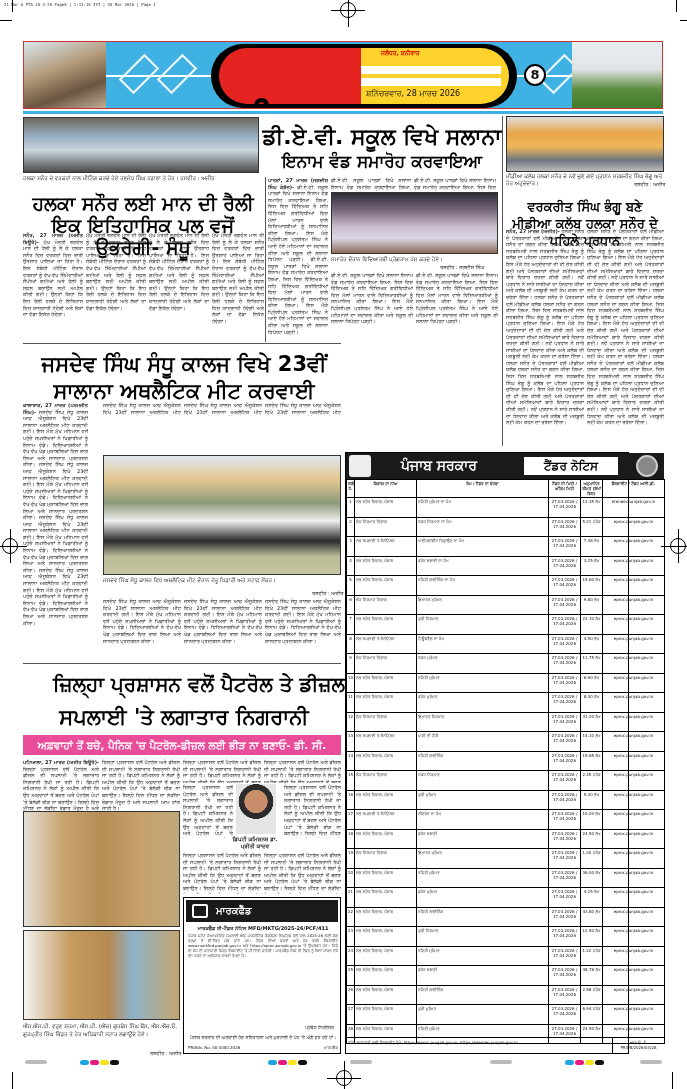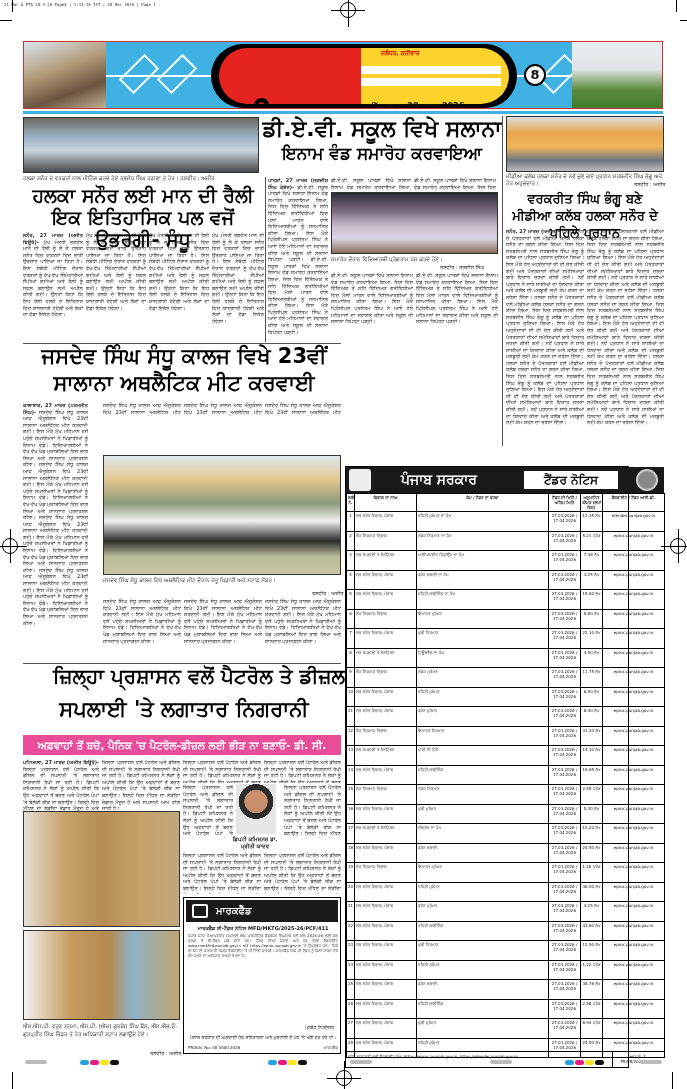--- a/index.html
+++ b/index.html
@@ -19,37 +19,37 @@
   .mast-pattern { position: absolute; top: 6px; width: 30px; height: 52px; border: 3px solid #fff; transform: rotate(45deg) scale(.7); opacity: .9; }
   .mast-line { position: absolute; top: 33px; height: 2px; background: #fff; }
   .mast-pill { position: absolute; left: 187px; top: 2px; width: 306px; height: 64px; border-radius: 32px; background: #000; overflow: hidden; }
   .mast-red { position: absolute; left: 8px; top: 4px; width: 152px; height: 56px; border-radius: 28px 0 0 28px; background: #e52421; }
   .mast-yellow { position: absolute; left: 150px; top: 4px; width: 148px; height: 56px; border-radius: 0 28px 28px 0; background: #fdd22a; }
   .mast-white-band { position: absolute; left: 150px; top: 18px; width: 140px; height: 8px; background: #fff; }
   .mast-white-band2 { position: absolute; left: 150px; top: 30px; width: 140px; height: 8px; background: #fff; }
   .mast-title { position: absolute; left: 18px; top: 8px; font-size: 34px; font-weight: bold; color: #000; font-family: "DejaVu Sans", sans-serif; margin-top: 44px; -webkit-text-stroke: 1px #000; }
   .mast-brand { position: absolute; left: 180px; top: 6px; font-size: 34px; font-weight: bold; color: #e52421; font-family: "DejaVu Sans", sans-serif; }
   .mast-edition { position: absolute; left: 170px; top: 5px; font-size: 6px; color: #c00; font-weight: bold; }
-  .mast-date { position: absolute; left: 155px; top: 58px; font-size: 8px; color: #111; font-weight: bold; }
+  .mast-date { position: absolute; left: 155px; top: 45px; font-size: 8px; color: #111; font-weight: normal; }
   .mast-pageno { position: absolute; left: 500px; top: 22px; width: 22px; height: 22px; border-radius: 50%; background: #fff; border: 2px solid #000; text-align: center; font-size: 13px; font-weight: bold; line-height: 18px; }
   .mast-rule { position: absolute; left: 23px; top: 111px; width: 640px; height: 3px; background: #3fb2e3; }
 
   
   .photo { position: absolute; overflow: hidden; border: 1px solid #333; }
   .caption { position: absolute; font-size: 5.5px; line-height: 7px; color: #111; }
   .credit { position: absolute; font-size: 5px; color: #111; }
-  .headline { position: absolute; font-weight: bold; color: #000; text-align: center; font-family: "DejaVu Sans", sans-serif; line-height: 1.15; }
+  .headline { position: absolute; font-weight: bold; color: #000; text-align: center; font-family: "DejaVu Sans", sans-serif; line-height: 1.15; margin-top: 8px; }
   .body-col { position: absolute; font-size: 5px; line-height: 6.6px; color: #222; text-align: justify; overflow: hidden; }
   .rule-v { position: absolute; width: 1px; background: #555; }
   .rule-h { position: absolute; height: 1px; background: #555; }
 
   .pink-bar { position: absolute; left: 23px; top: 735px; width: 318px; height: 20px; background: #e94d9a; color: #fff; font-size: 10.5px; font-weight: bold; text-align: center; line-height: 20px; white-space: nowrap; overflow: hidden; }
 
   
-  .tender { position: absolute; left: 345px; top: 466px; width: 284px; height: 602px; border: 1px solid #000; background: #fff; }
+  .tender { position: absolute; left: 345px; top: 452px; width: 284px; height: 602px; border: 1px solid #000; background: #fff; }
   .tender-head { position: absolute; left: 0; top: 0; width: 318px; height: 26px; background: #1a1a1a; }
   .tender-emblem { position: absolute; left: 3px; top: 2px; width: 22px; height: 22px; background: #eee; border-radius: 3px; }
   .tender-govt { position: absolute; left: 55px; top: 4px; font-size: 14px; font-weight: bold; color: #fff; }
   .tender-title-box { position: absolute; left: 178px; top: 4px; width: 94px; height: 18px; background: #fff; font-size: 12px; font-weight: bold; text-align: center; line-height: 18px; color: #000; }
   .tender-logo { position: absolute; left: 290px; top: 2px; width: 22px; height: 22px; border-radius: 50%; background: #888; border: 2px solid #ccc; }
   .tender-table { position: absolute; left: 0; top: 26px; width: 318px; border-collapse: collapse; table-layout: fixed; }
   .tender-table th, .tender-table td { border: 1px solid #000; font-size: 4px; line-height: 5px; padding: 1px; vertical-align: top; color: #111; overflow: hidden; }
   .tender-table th { height: 16px; text-align: center; font-weight: bold; }
   .tender-table td { height: 19.5px; }
   .tender-table td.c { text-align: center; }

